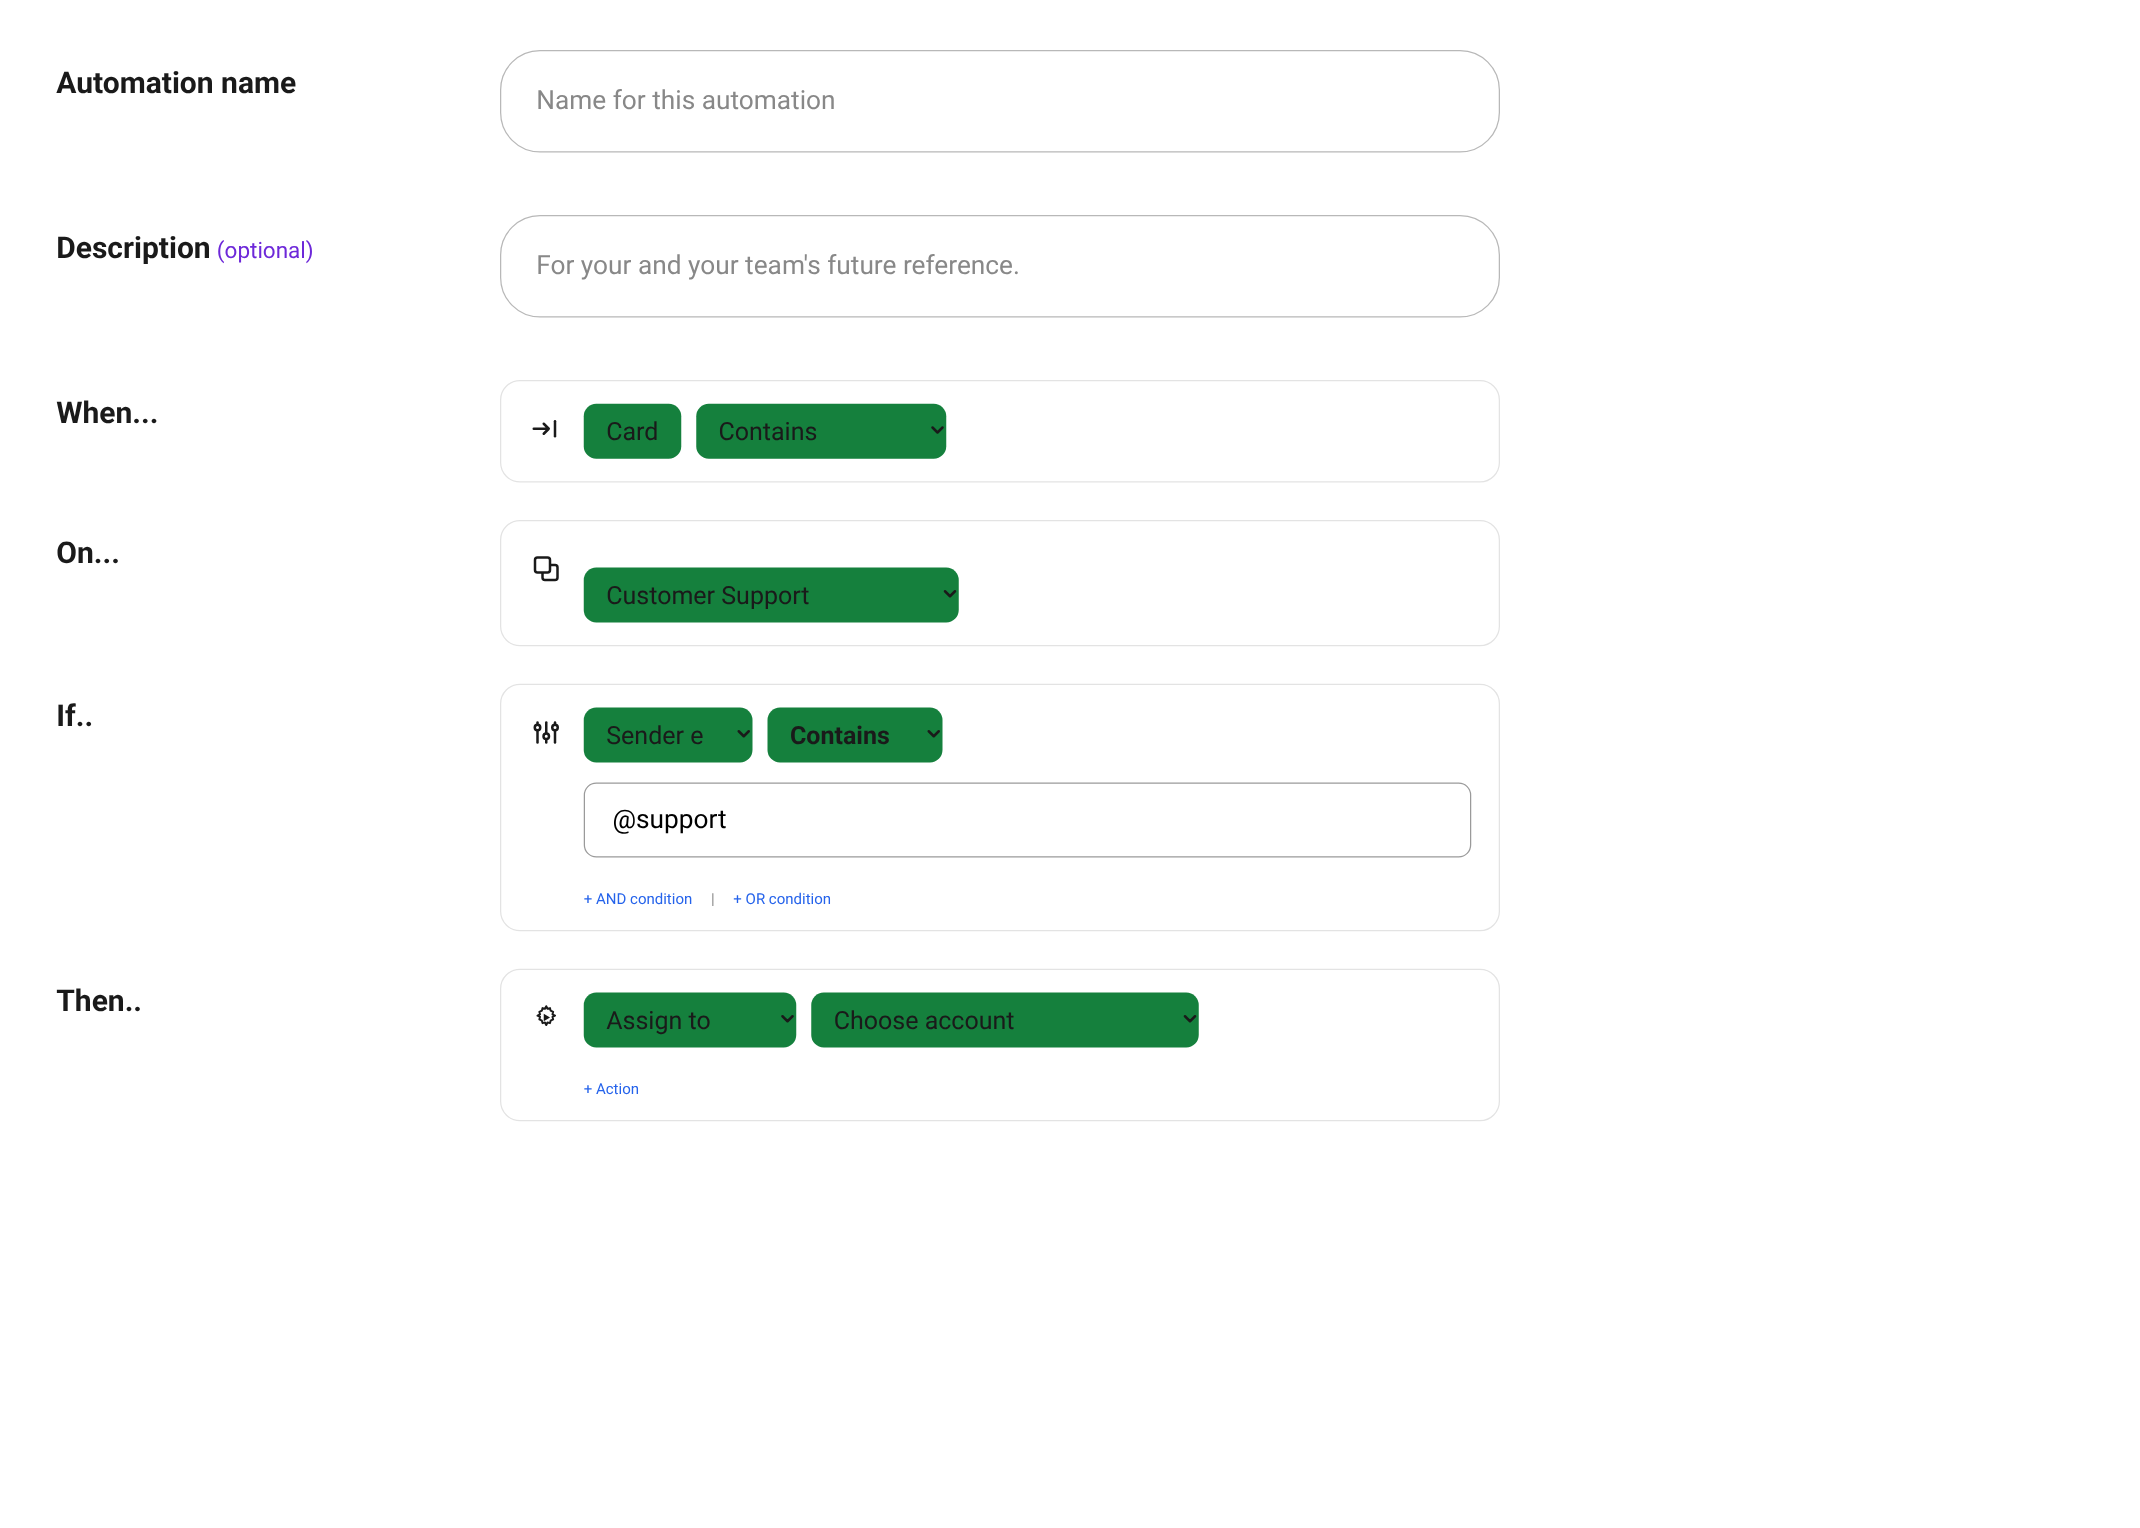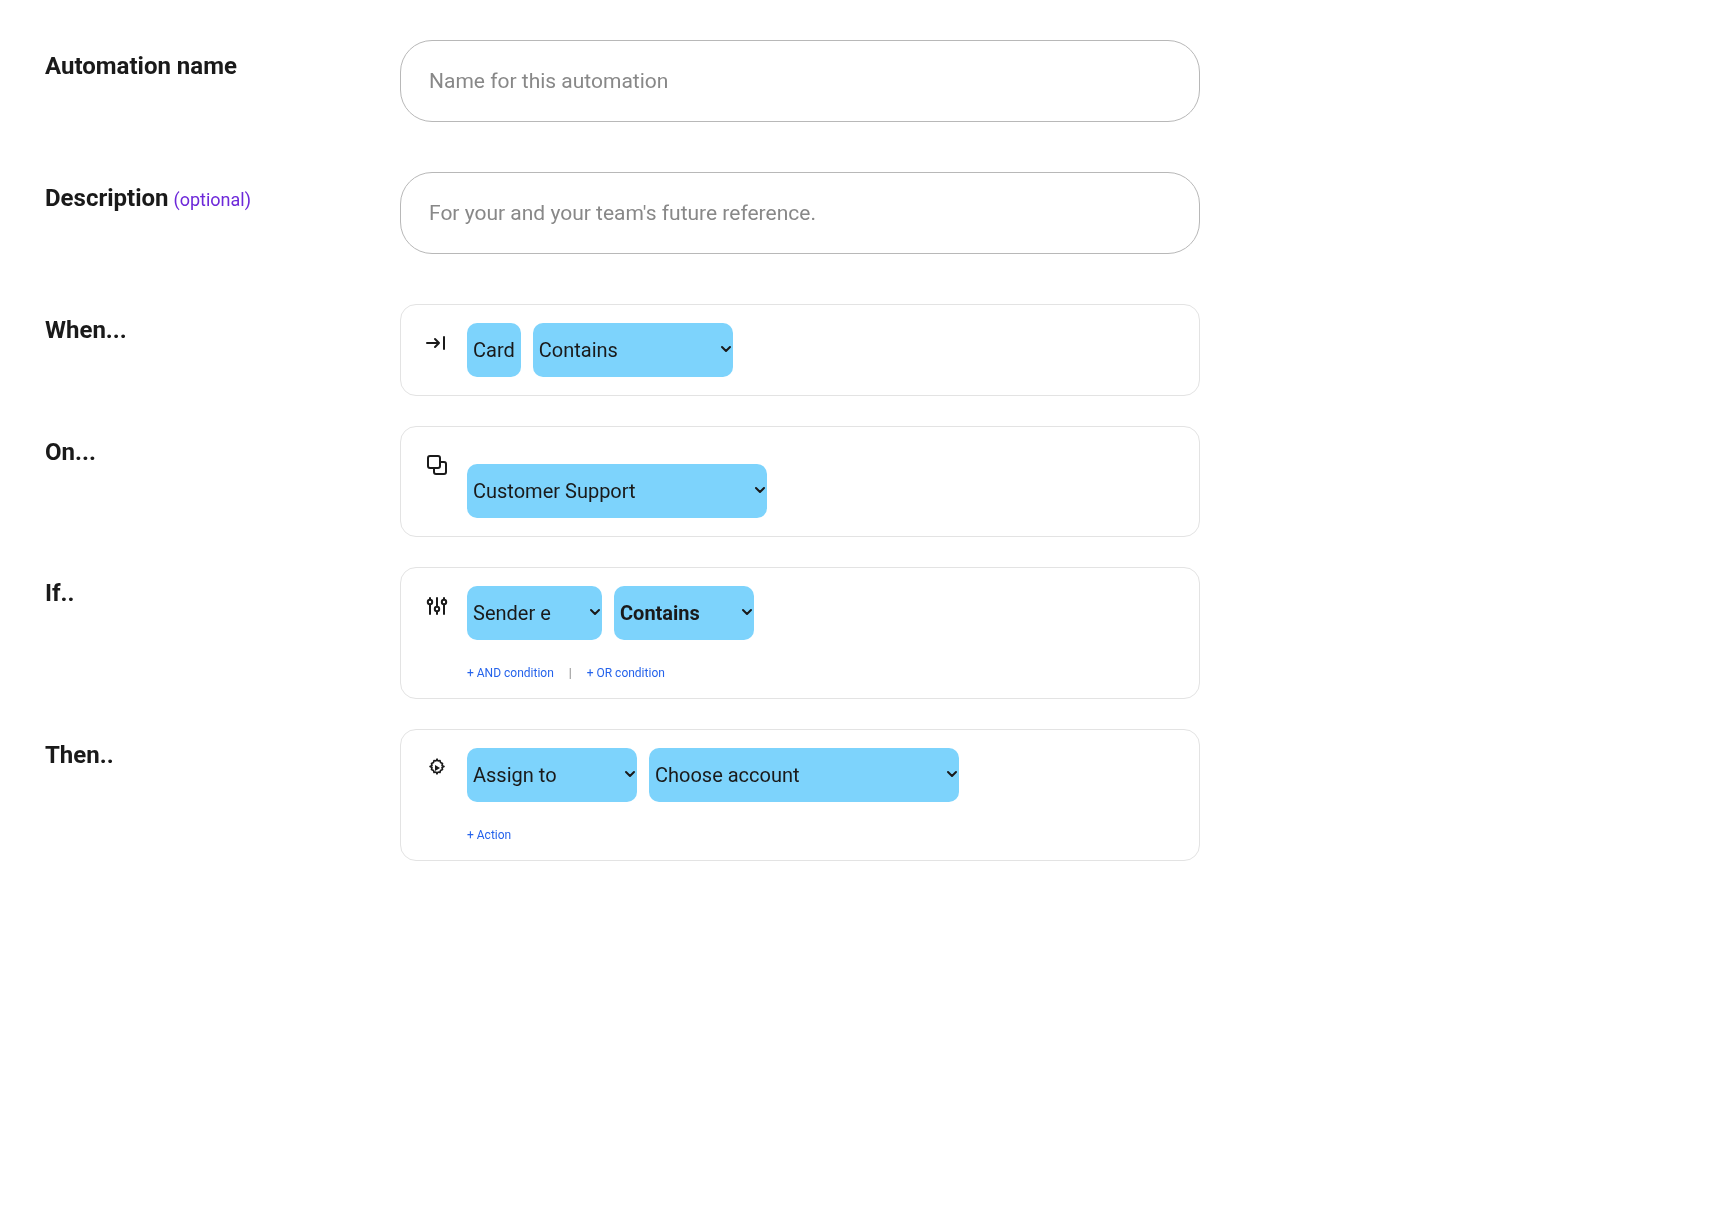--- a/index.html
+++ b/index.html
@@ -71,26 +71,26 @@
     .panel-body {
       flex: 1;
     }
     .pill-row {
       display: flex;
       align-items: center;
       flex-wrap: wrap;
       gap: 12px;
     }
     .pill {
-      background: #7dd3fc;
+      background: #15803d;
       border-radius: 10px;
-      height: 54px;
+      height: 44px;
       display: flex;
       align-items: center;
-      padding: 0 6px;
+      padding: 0 18px;
       font-size: 20px;
       color: #1a1a1a;
       cursor: pointer;
     }
     .pill.with-caret {
       padding-right: 14px;
     }
     .pill .pill-text {
       white-space: nowrap;
     }
@@ -242,20 +242,21 @@
           </div>
           <div class="pill with-caret w-contains">
             <span class="pill-text">Contains</span>
             <span class="caret">
               <svg width="14" height="14" viewBox="0 0 14 14">
                   <path d="M3 5 L7 9 L11 5" stroke="#1a1a1a" stroke-width="2" fill="none" stroke-linecap="round" stroke-linejoin="round"></path>
                 </svg>
             </span>
           </div>
         </div>
+        <input type="text" class="condition-input" value="@support" style="">
         <div class="link-row">
           <span class="link">+ AND condition</span>
           <span class="link-sep">|</span>
           <span class="link">+ OR condition</span>
         </div>
       </div>
     </div>
   </div>
 </div>
 

